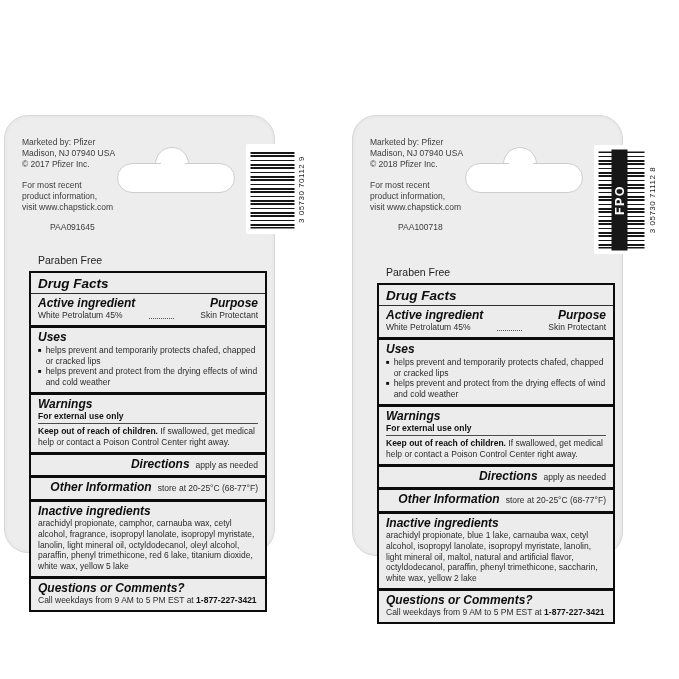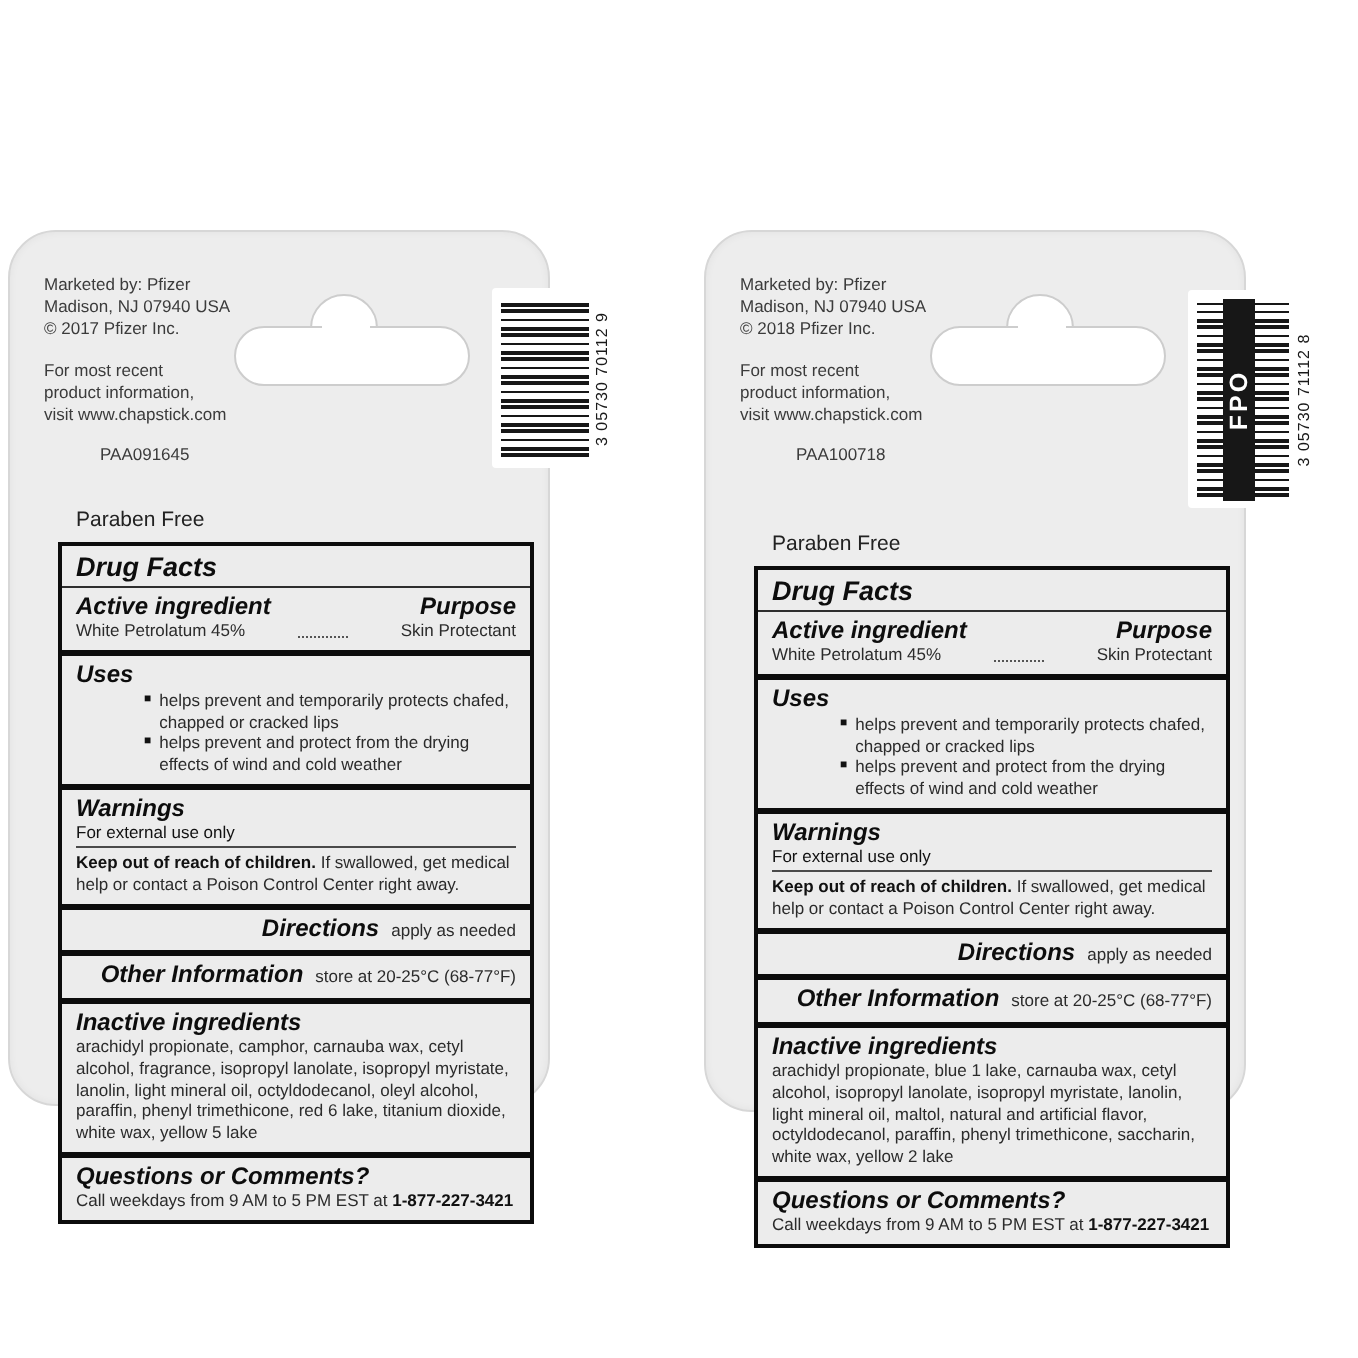--- a/index.html
+++ b/index.html
@@ -54,23 +54,23 @@
   .drug-facts{border:2px solid #0c0c0c;background:#ececec;}
   .df-title{font-size:13.5px;font-weight:bold;font-style:italic;color:#0d0d0d;
     padding:3px 7px 2px;border-bottom:1.5px solid #2e2e2e;}
   .sec{border-top:3px solid #0c0c0c;padding:2px 7px 4px;}
   .sec-ai{border-top:none;}
   .h{font-style:italic;font-weight:bold;font-size:12px;color:#0d0d0d;line-height:1.2;}
   .body-t{font-size:8.5px;line-height:1.27;color:#2b2b2b;}
   .ai-head{display:flex;justify-content:space-between;align-items:baseline;}
   .ai-row{display:flex;align-items:flex-end;font-size:8.5px;line-height:1.3;gap:24px;}
   .leader{flex:1;border-bottom:1.5px dotted #555;margin:0 2px 2px;}
-  .use{display:flex;gap:4px;margin-left:34px;}
+  .use{display:flex;gap:4px;}
   .use::before{content:"■";font-size:6px;line-height:10.5px;color:#111;}
-  .ext-use{font-weight:normal;font-size:8.5px;color:#111;border-bottom:1px solid #4a4a4a;
+  .ext-use{font-weight:bold;font-size:8.5px;color:#111;border-bottom:1px solid #4a4a4a;
     padding-bottom:2px;margin-bottom:2px;}
   .row{display:flex;align-items:baseline;gap:6px;justify-content:flex-end;}
   .b{font-weight:bold;color:#111;}
 </style>
 </head>
 <body>
 
 <div class="package pkg-left">
   <div class="smallprint sp-marketed">Marketed by: Pfizer
 Madison, NJ 07940 USA

